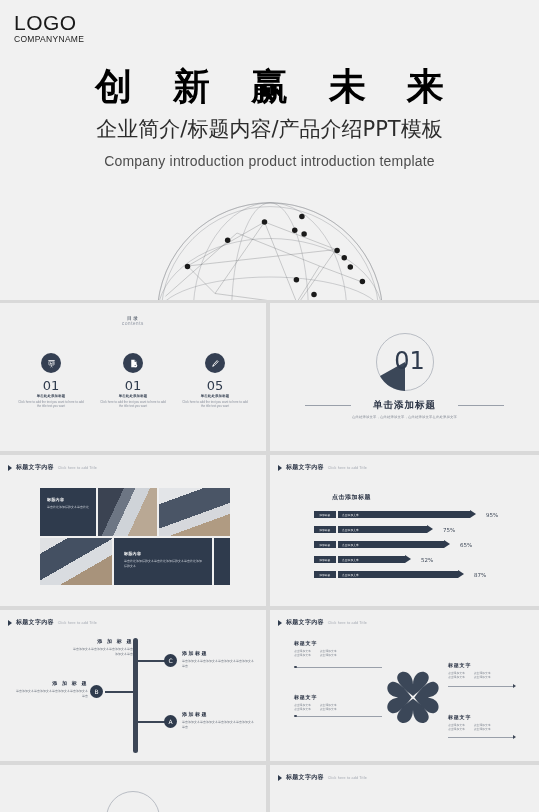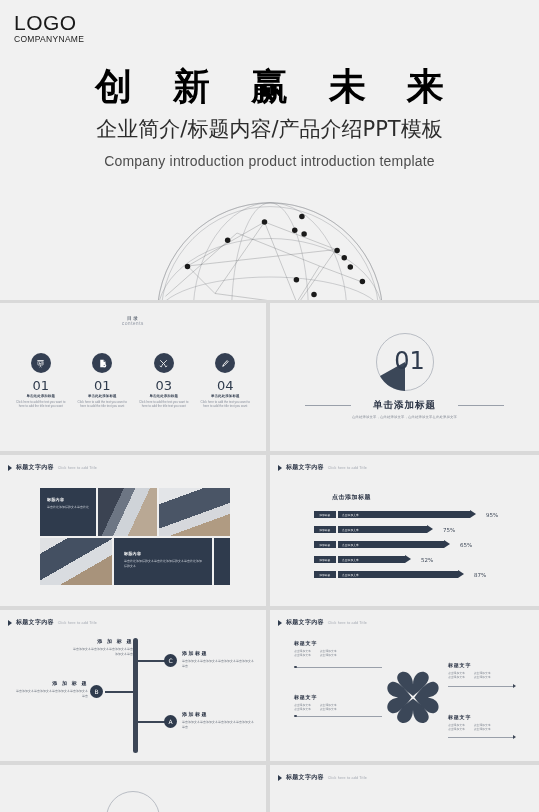--- a/index.html
+++ b/index.html
@@ -217,42 +217,29 @@
               <path d="M15 2v5h5" fill="#343f52"></path>
               <circle cx="17" cy="17" r="5" fill="#fff"></circle>
               <path d="M15 17l1.6 1.6L19.4 15" stroke="#343f52" stroke-width="1.6" fill="none"></path>
             </svg>
         </div>
         <div class="toc-num">01</div>
         <div class="toc-t">单击此处添加标题</div>
         <div class="toc-d">Click here to add the text you want to here to add the title text you want</div>
       </div>
 
-      <div class="toc-col">
-        <div class="toc-circle">
-          <svg width="9" height="9" viewBox="0 0 24 24" fill="none" stroke="#fff" stroke-width="2.2" stroke-linecap="round">
-              <path d="M4 4l12 12"></path>
-              <path d="M20 4l-12 12"></path>
-              <path d="M3 19l3 2 2-3"></path>
-              <path d="M21 19l-3 2-2-3"></path>
-            </svg>
-        </div>
-        <div class="toc-num">03</div>
-        <div class="toc-t">单击此处添加标题</div>
-        <div class="toc-d">Click here to add the text you want to here to add the title text you want</div>
-      </div>
 
       <div class="toc-col">
         <div class="toc-circle">
           <svg width="9" height="9" viewBox="0 0 24 24" fill="none" stroke="#fff" stroke-width="2.4" stroke-linecap="round">
               <path d="M17 5l2 2-11 11-3 1 1-3z"></path>
               <path d="M6 18l-1 1"></path>
             </svg>
         </div>
-        <div class="toc-num">04</div>
+        <div class="toc-num">05</div>
         <div class="toc-t">单击此处添加标题</div>
         <div class="toc-d">Click here to add the text you want to here to add the title text you want</div>
       </div>
 
     </div>
   </div>
 
   <div class="slide" id="sec01">
     <div class="sec-ring">
       <div class="ring"></div>

